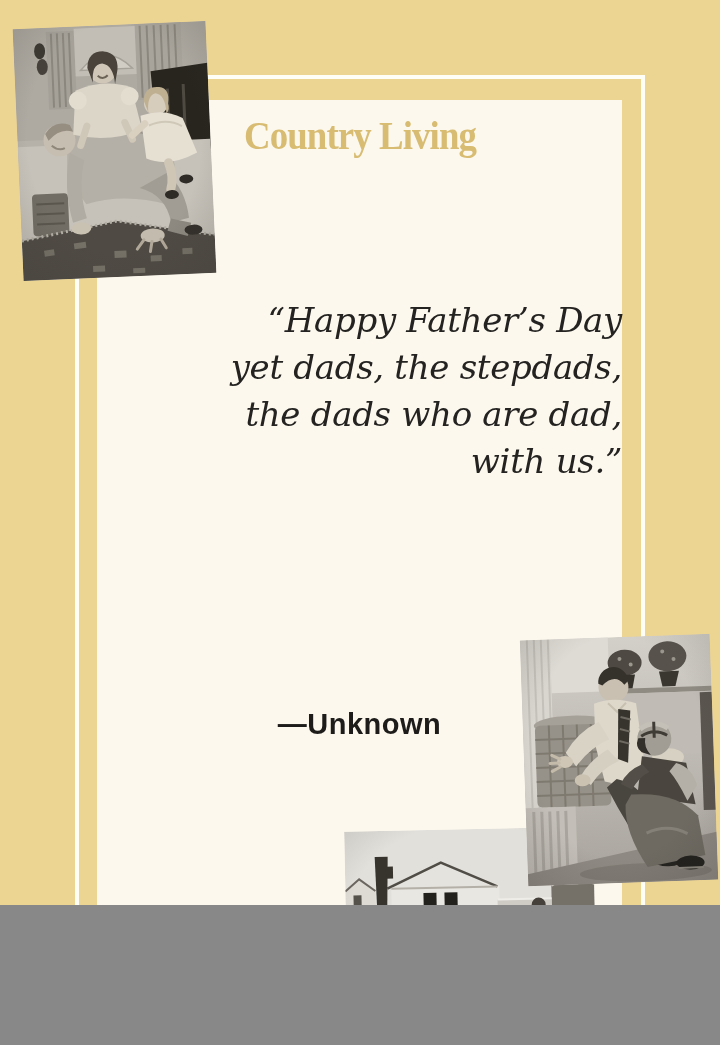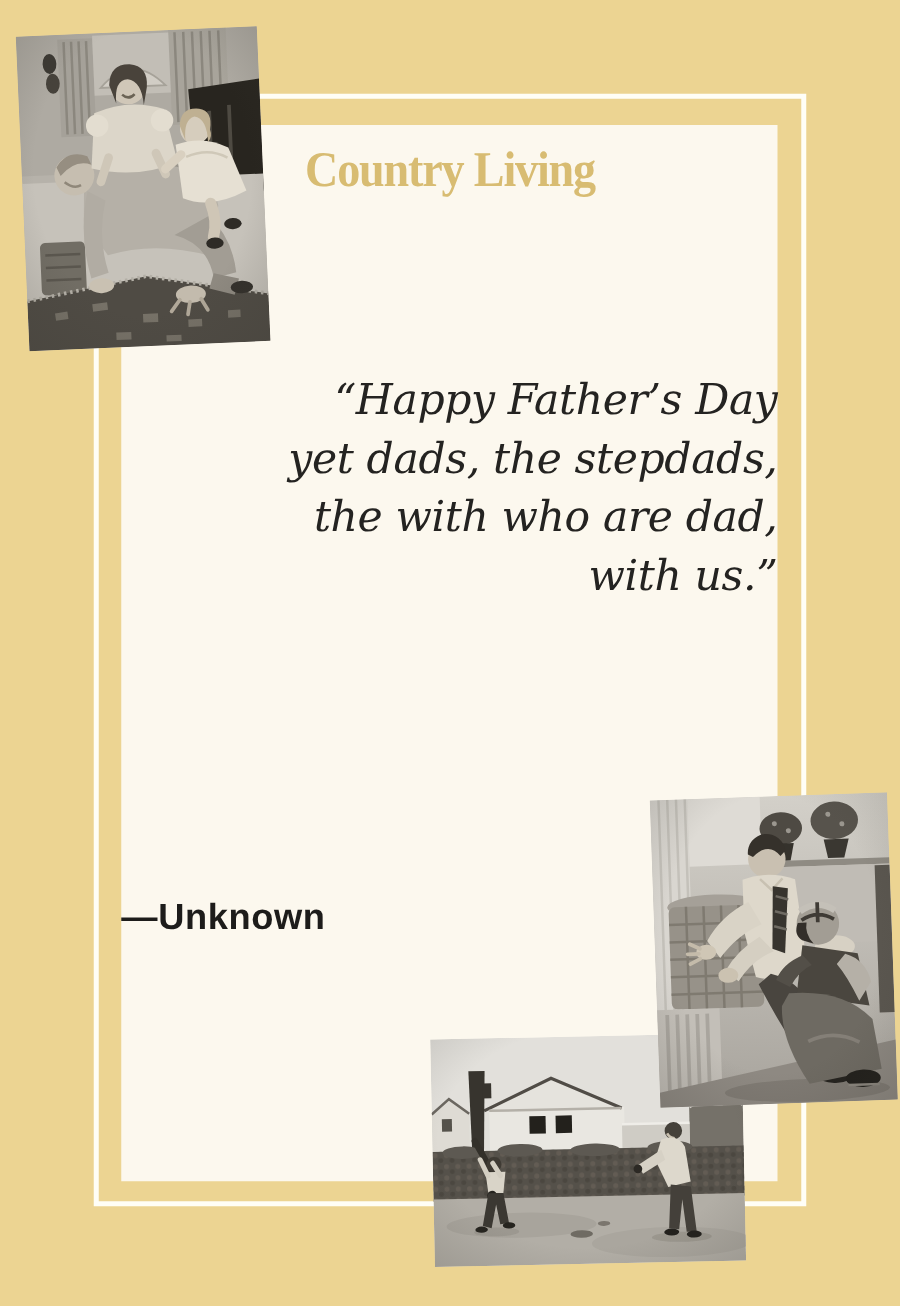--- a/index.html
+++ b/index.html
@@ -1,17 +1,17 @@
 <!DOCTYPE html>
 <html><head>
 <meta charset="utf-8">
 <style>
   html,body { margin:0; padding:0; background:#888; }
   .canvas {
-    position:relative; width:720px; height:1045px; margin:0 auto;
+    position:relative; width:720px; height:905px; margin:0 auto;
     background:#ecd492; overflow:hidden;
     font-family:"Liberation Sans", sans-serif;
   }
   .frame-line {
     position:absolute; left:75px; top:75px; width:562px; height:882px;
     border:4px solid #fffef6; z-index:1;
   }
   .card {
     position:absolute; left:97px; top:100px; width:525px; height:845px;
     background:#fcf8ee; z-index:2;
@@ -20,23 +20,23 @@
     position:absolute; top:13px; left:50%; transform:translateX(-50%);
   }
   .quote-block {
     position:absolute; top:197px; left:0; right:0; text-align:right;
   }
   .quote-line {
     font:italic 34px/47px "DejaVu Serif", serif;
     color:#242321; letter-spacing:-0.3px; white-space:nowrap;
   }
   .attribution {
-    position:absolute; top:608px; left:0; right:0; text-align:left;
+    position:absolute; top:608px; left:0; right:0; text-align:center;
     font:bold 29px/32px "Liberation Sans", sans-serif;
-    color:#1d1c1a; letter-spacing:0.5px;margin-top:10px;
+    color:#1d1c1a; letter-spacing:0.5px;
   }
   .photo { position:absolute; overflow:hidden; }
   .photo svg { display:block; width:100%; height:100%; }
   .photo1 { left:18px;  top:25px;  width:193px; height:252px; transform:rotate(-2.5deg); z-index:4; }
   .photo2 { left:524px; top:637px; width:190px; height:246px; transform:rotate(-2deg);   z-index:4; }
   .photo3 { left:346px; top:829px; width:249px; height:182px; transform:rotate(-1.2deg); z-index:3; }
 </style>
 </head>
 <body>
 
@@ -48,21 +48,21 @@
 
     <div class="logo-wrap">
       <svg width="236" height="46" viewBox="0 0 236 46">
         <text x="118" y="36" text-anchor="middle" textLength="232" lengthAdjust="spacingAndGlyphs" style="font-family:'Liberation Serif', serif; font-weight:700; font-size:40px; fill:#d8bc72; letter-spacing:-1px;">Country Living</text>
       </svg>
     </div>
 
     <div class="quote-block">
       <div class="quote-line">“Happy Father’s Day</div>
       <div class="quote-line">yet dads, the stepdads,</div>
-      <div class="quote-line">the with who are dad,</div>
+      <div class="quote-line">the dads who are dad,</div>
       <div class="quote-line">with us.”</div>
     </div>
 
     <div class="attribution">—Unknown</div>
   </div>
 
   <div class="photo photo1">
     <svg viewBox="0 0 193 252">
       <defs>
         <radialGradient id="p1v" cx="50%" cy="45%" r="75%">

